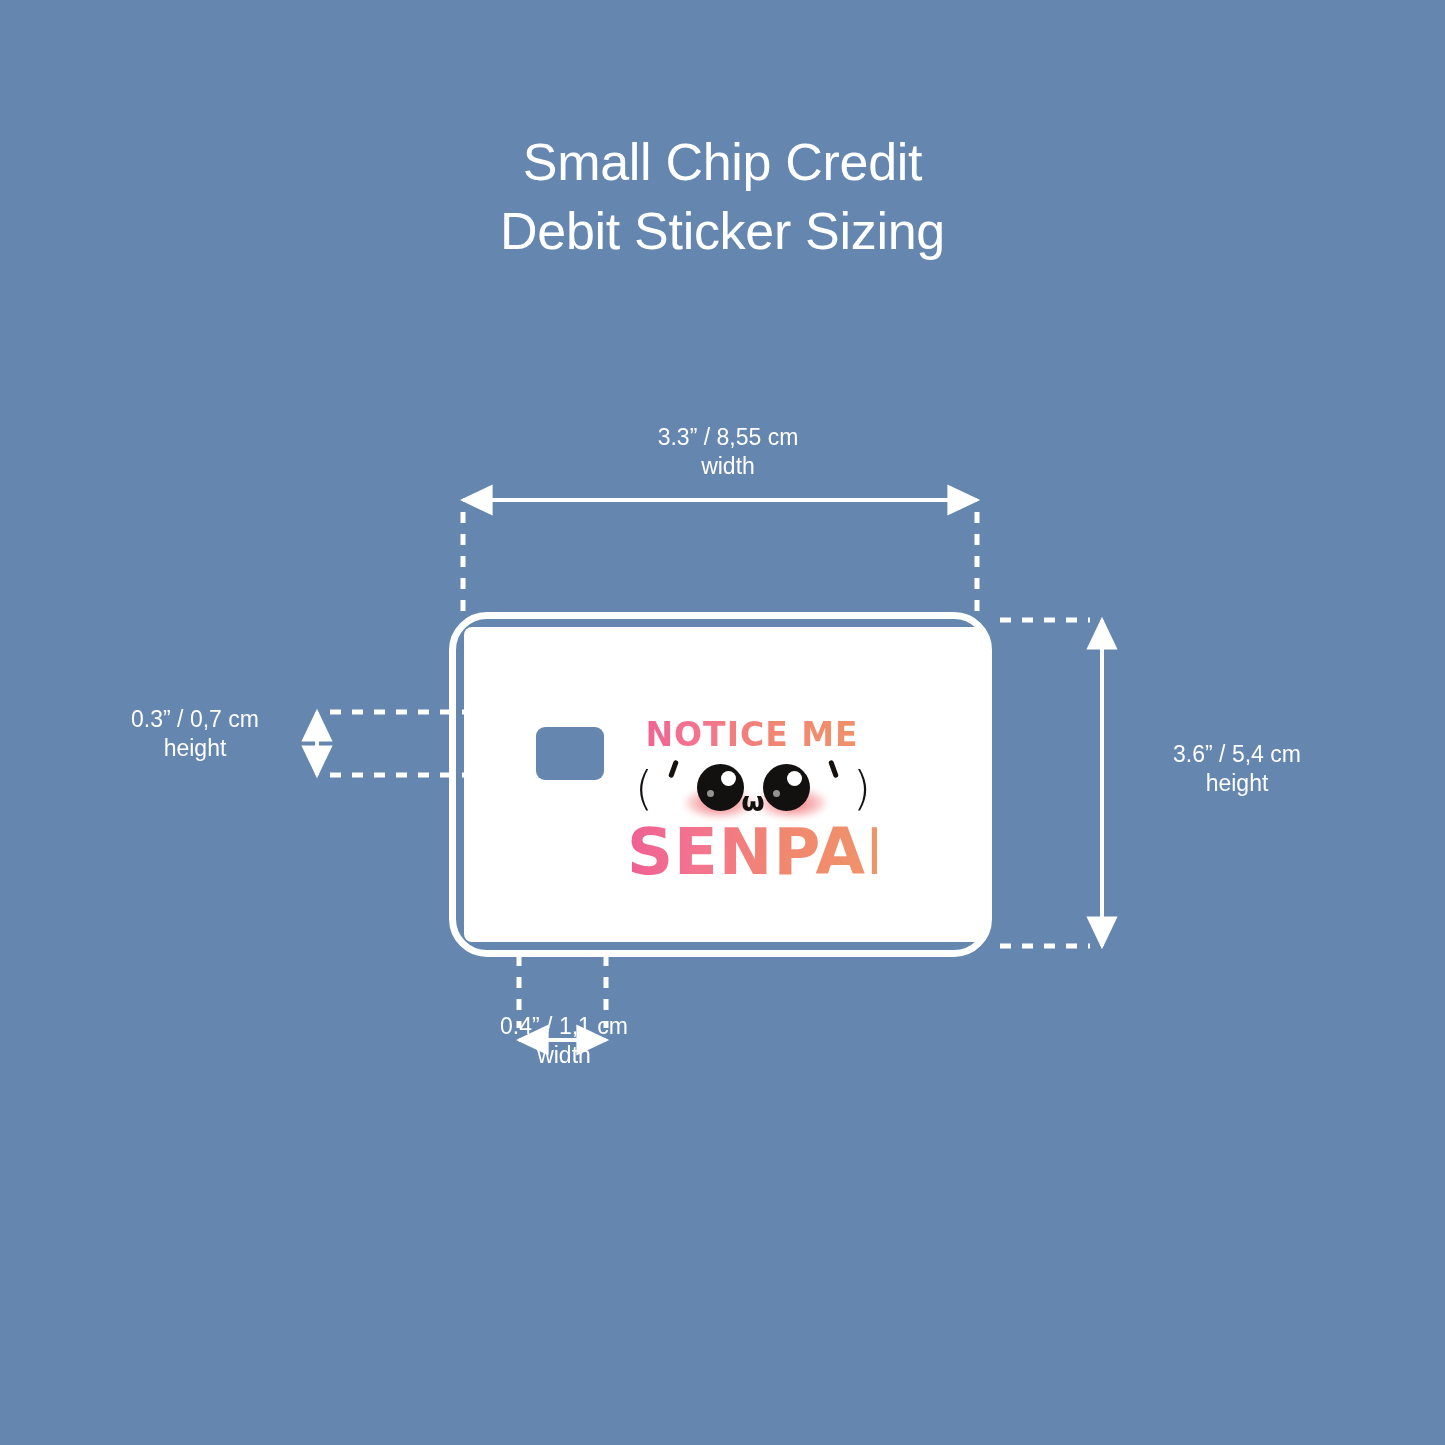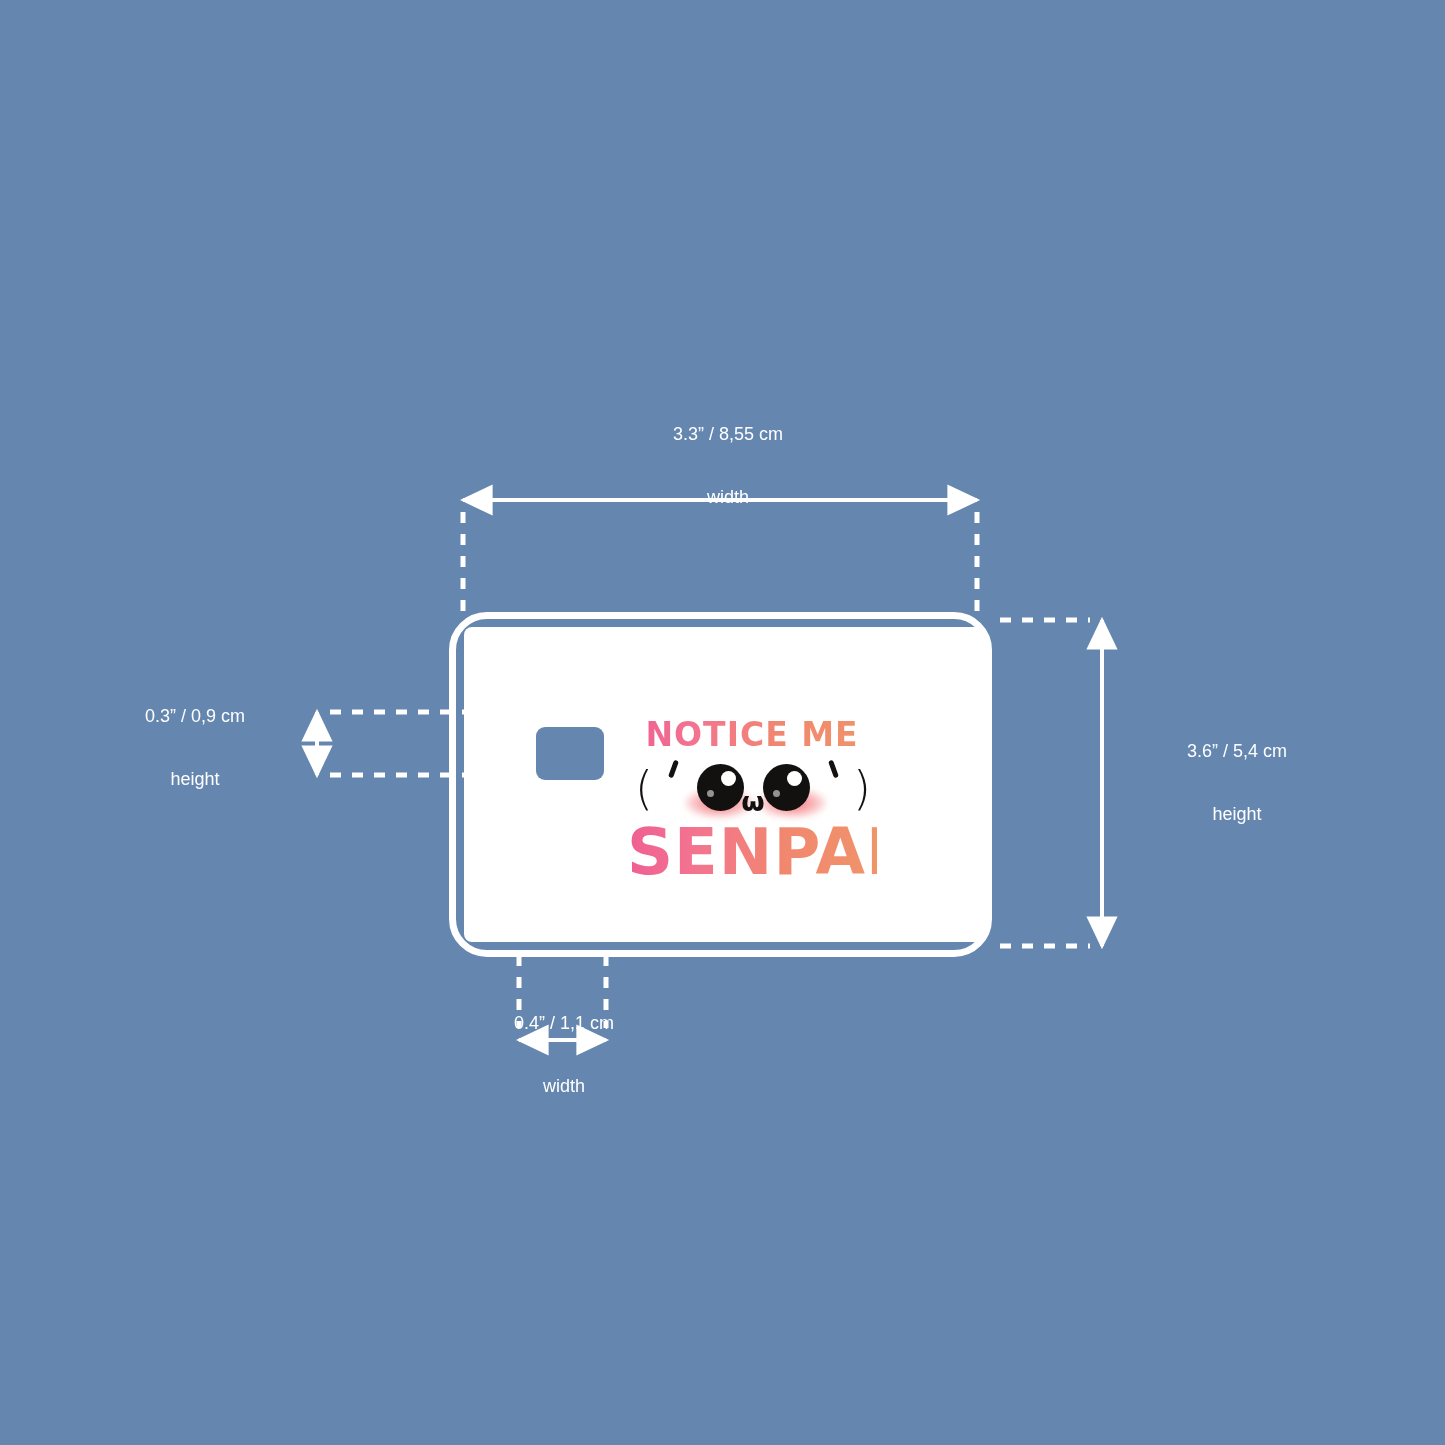--- a/index.html
+++ b/index.html
@@ -33,27 +33,27 @@
     font-weight: 400;
     line-height: 1.32;
     letter-spacing: -0.3px;
   }
   .title .tline { display: block; }
 
   
   .dim-label {
     position: absolute;
     color: #ffffff;
-    font-size: 18px;
+    font-size: 23px;
     font-weight: 400;
     line-height: 1.28;
     text-align: center;
     white-space: nowrap;
   }
-  .dim-label .l2 { display: block; margin-top: 40px; }
+  .dim-label .l2 { display: block; }
 
   #label-top    { left: 528px; top: 423px; width: 400px; }
   #label-left   { left: 75px;  top: 705px; width: 240px; }
   #label-right  { left: 1122px;top: 740px; width: 230px; }
   #label-bottom { left: 443px; top: 1012px;width: 242px; }
 
   
   .guides {
     position: absolute;
     left: 0; top: 0;
@@ -211,20 +211,24 @@
     font-weight: 700;
     line-height: 24px;
     text-align: center;
   }
 </style>
 </head>
 <body>
 
 <div class="stage">
 
+  <div class="title">
+    <span class="tline">Small Chip Credit</span>
+    <span class="tline">Debit Sticker Sizing</span>
+  </div>
 
   <svg class="guides" viewBox="0 0 1445 1445" width="1445" height="1445" xmlns="http://www.w3.org/2000/svg">
     <defs>
       <marker id="arrowEnd" markerWidth="9" markerHeight="9" refX="7.4" refY="4.5" orient="auto">
         <path d="M0,0.6 L8.2,4.5 L0,8.4 Z" fill="#ffffff"></path>
       </marker>
       <marker id="arrowStart" markerWidth="9" markerHeight="9" refX="0.8" refY="4.5" orient="auto">
         <path d="M8.2,0.6 L0,4.5 L8.2,8.4 Z" fill="#ffffff"></path>
       </marker>
     </defs>
@@ -253,21 +257,21 @@
       <line x1="606" y1="955" x2="606" y2="1028" stroke="#ffffff" stroke-width="5" stroke-dasharray="11 11"></line>
     </g>
   </svg>
 
   <div class="dim-label" id="label-top">
     <span>3.3” / 8,55 cm</span>
     <span class="l2">width</span>
   </div>
 
   <div class="dim-label" id="label-left">
-    <span>0.3” / 0,9 cm</span>
+    <span>0.3” / 0,7 cm</span>
     <span class="l2">height</span>
   </div>
 
   <div class="dim-label" id="label-right">
     <span>3.6” / 5,4 cm</span>
     <span class="l2">height</span>
   </div>
 
   <div class="dim-label" id="label-bottom">
     <span>0.4” / 1,1 cm</span>

